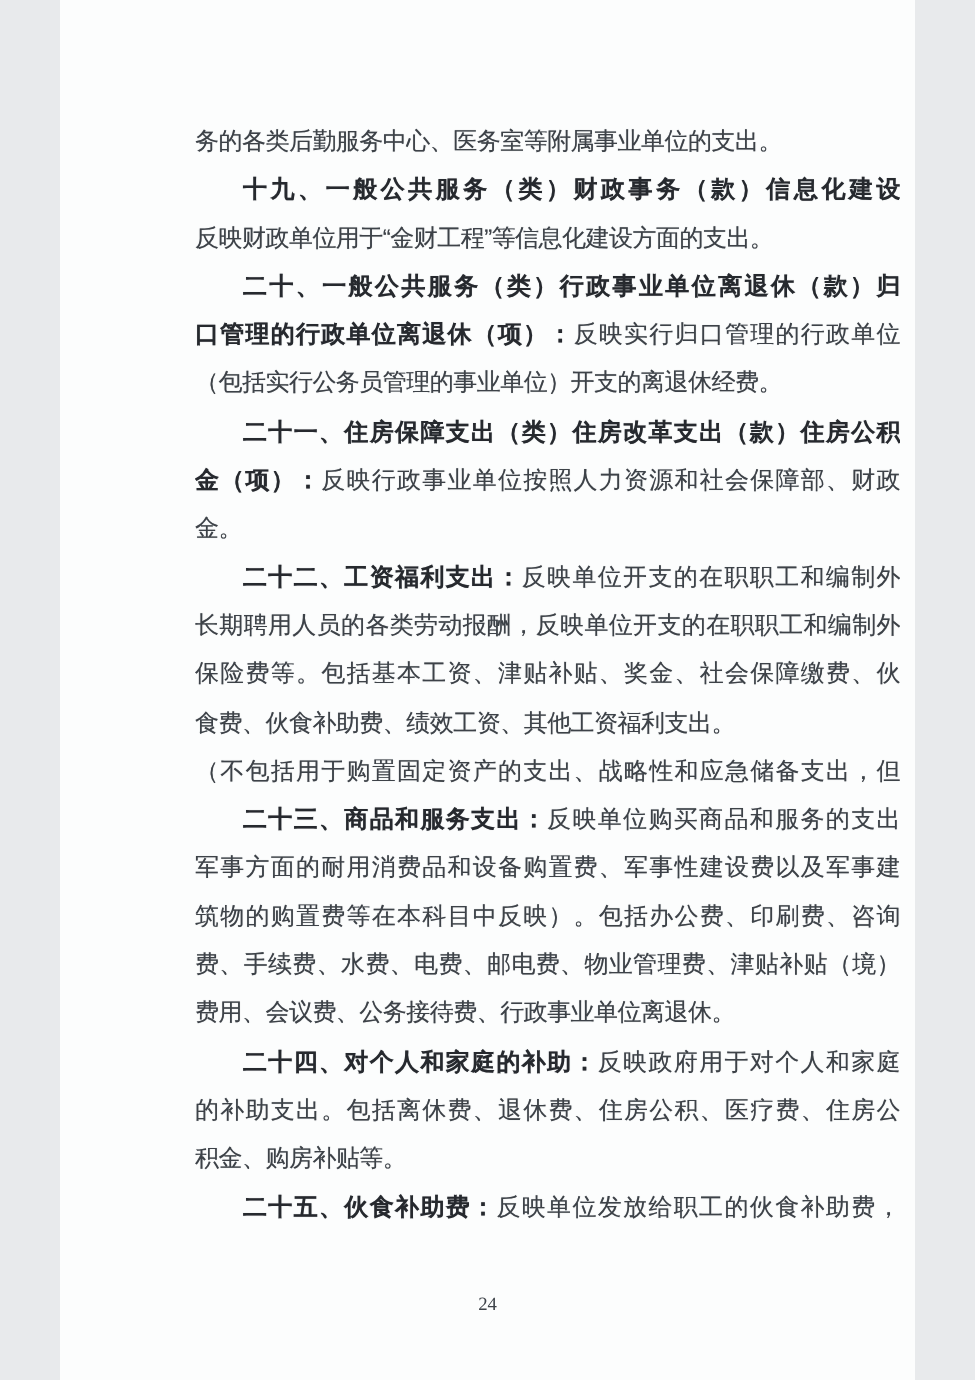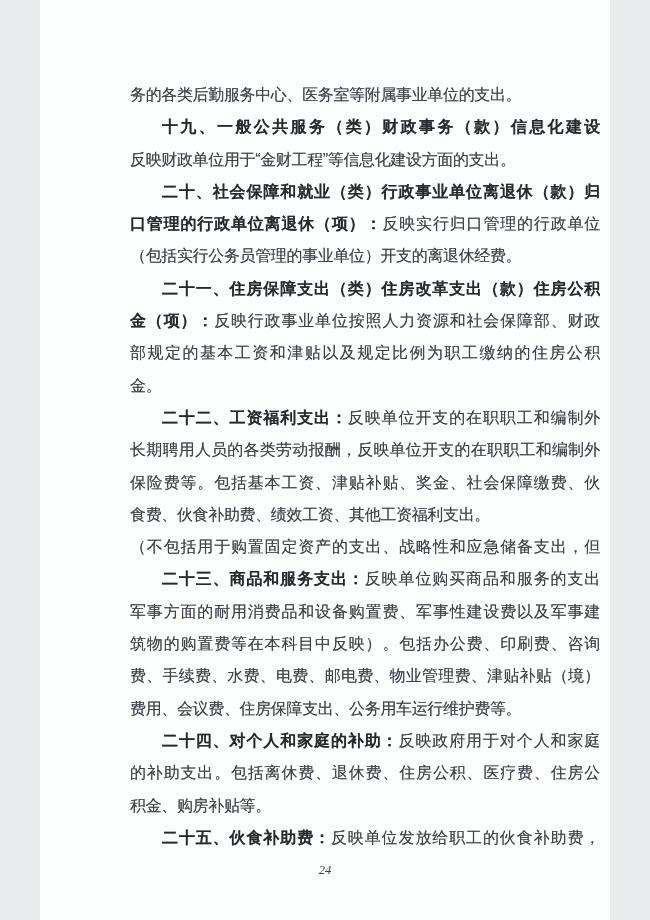--- a/index.html
+++ b/index.html
@@ -42,53 +42,51 @@
   .line .b {
     font-weight: 700;
     color: var(--ink-bold, #26292e);
   }
   .page-footer {
     position: absolute;
     left: 0;
     right: 0;
     top: 860px;
     text-align: center;
-    font-style: italic;
   }
   .page-number {
     font-family: "Liberation Serif", serif;
     font-size: 12.5px;
     color: var(--ink, #3d4248);
   }
 </style>
 </head>
 <body>
 
 <div class="page">
   <main class="text-block">
       <div class="line"><span>务的各类后勤服务中心、医务室等附属事业单位的支出。</span></div>
       <div class="line fill indent"><span class="b">十九、一般公共服务（类）财政事务（款）信息化建设（项）：</span></div>
       <div class="line"><span>反映财政单位用于“金财工程”等信息化建设方面的支出。</span></div>
-      <div class="line fill indent"><span class="b">二十、社会保障和就业（类）行政事业单位离退休（款）归</span></div>
+      <div class="line fill indent"><span class="b">二十、一般公共服务（类）行政事业单位离退休（款）归</span></div>
       <div class="line fill"><span class="b">口管理的行政单位离退休（项）：</span><span>反映实行归口管理的行政单位</span></div>
       <div class="line"><span>（包括实行公务员管理的事业单位）开支的离退休经费。</span></div>
       <div class="line fill indent"><span class="b">二十一、住房保障支出（类）住房改革支出（款）住房公积</span></div>
       <div class="line fill"><span class="b">金（项）：</span><span>反映行政事业单位按照人力资源和社会保障部、财政</span></div>
-      <div class="line fill"><span>部规定的基本工资和津贴以及规定比例为职工缴纳的住房公积</span></div>
       <div class="line"><span>金。</span></div>
       <div class="line fill indent"><span class="b">二十二、工资福利支出：</span><span>反映单位开支的在职职工和编制外</span></div>
       <div class="line fill"><span>长期聘用人员的各类劳动报酬，反映单位开支的在职职工和编制外</span></div>
       <div class="line fill"><span>保险费等。包括基本工资、津贴补贴、奖金、社会保障缴费、伙</span></div>
       <div class="line"><span>食费、伙食补助费、绩效工资、其他工资福利支出。</span></div>
       <div class="line fill"><span>（不包括用于购置固定资产的支出、战略性和应急储备支出，但</span></div>
       <div class="line fill indent"><span class="b">二十三、商品和服务支出：</span><span>反映单位购买商品和服务的支出</span></div>
       <div class="line fill"><span>军事方面的耐用消费品和设备购置费、军事性建设费以及军事建</span></div>
       <div class="line fill"><span>筑物的购置费等在本科目中反映）。包括办公费、印刷费、咨询</span></div>
       <div class="line fill"><span>费、手续费、水费、电费、邮电费、物业管理费、津贴补贴（境）</span></div>
-      <div class="line"><span>费用、会议费、住房保障支出、公务用车运行维护费等。</span></div>
+      <div class="line"><span>费用、会议费、公务接待费、行政事业单位离退休。</span></div>
       <div class="line fill indent"><span class="b">二十四、对个人和家庭的补助：</span><span>反映政府用于对个人和家庭</span></div>
       <div class="line fill"><span>的补助支出。包括离休费、退休费、住房公积、医疗费、住房公</span></div>
       <div class="line"><span>积金、购房补贴等。</span></div>
       <div class="line fill indent"><span class="b">二十五、伙食补助费：</span><span>反映单位发放给职工的伙食补助费，</span></div>
     </main>
   <footer class="page-footer">
     <span class="page-number">24</span>
   </footer>
 </div>
 

